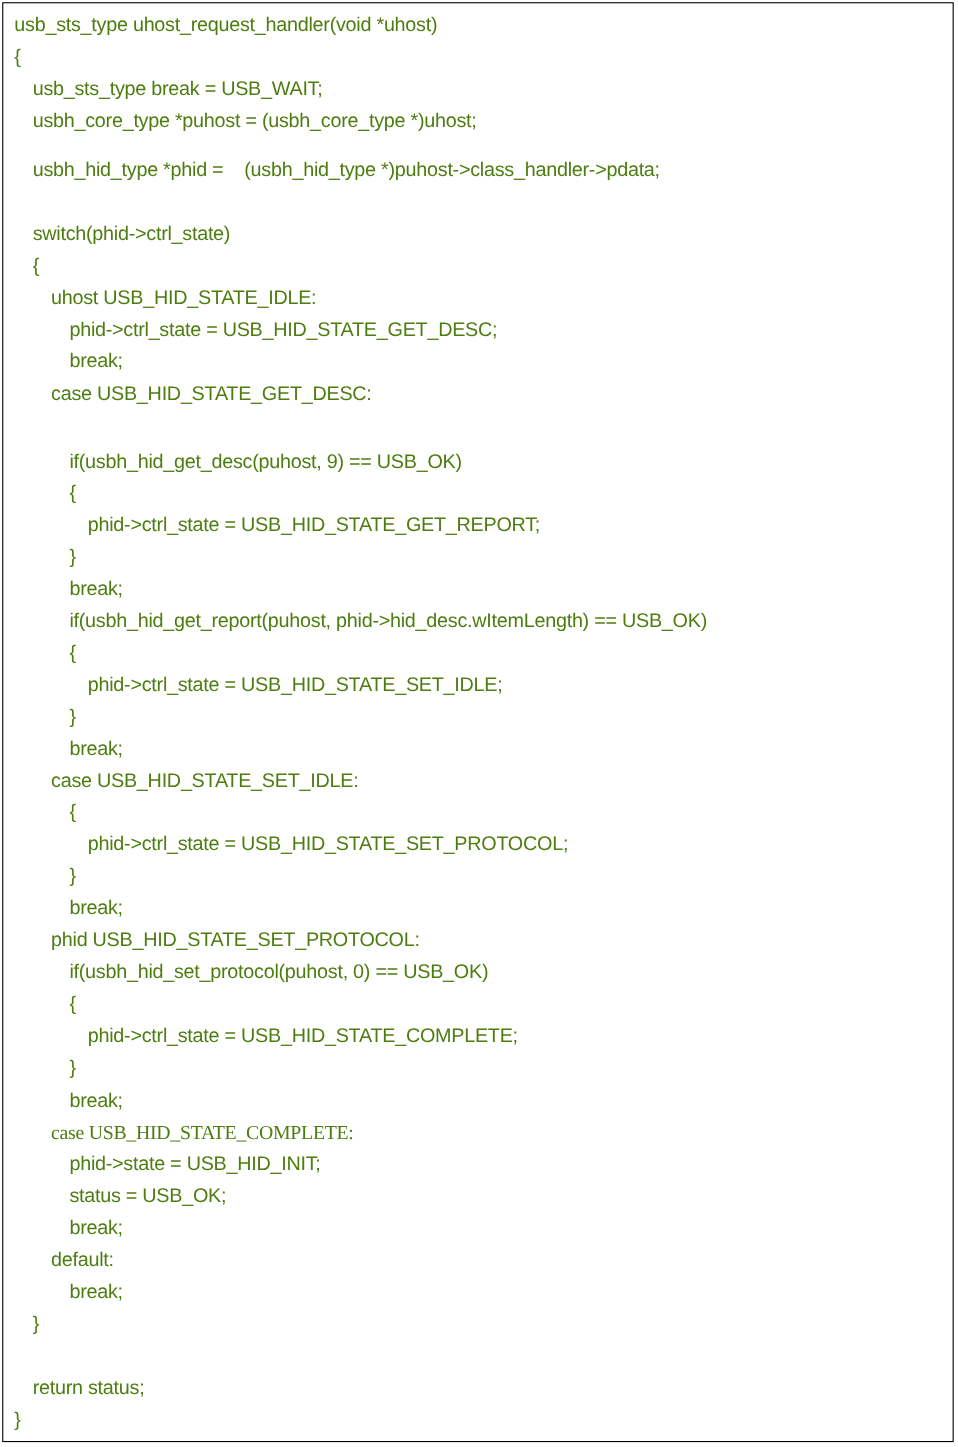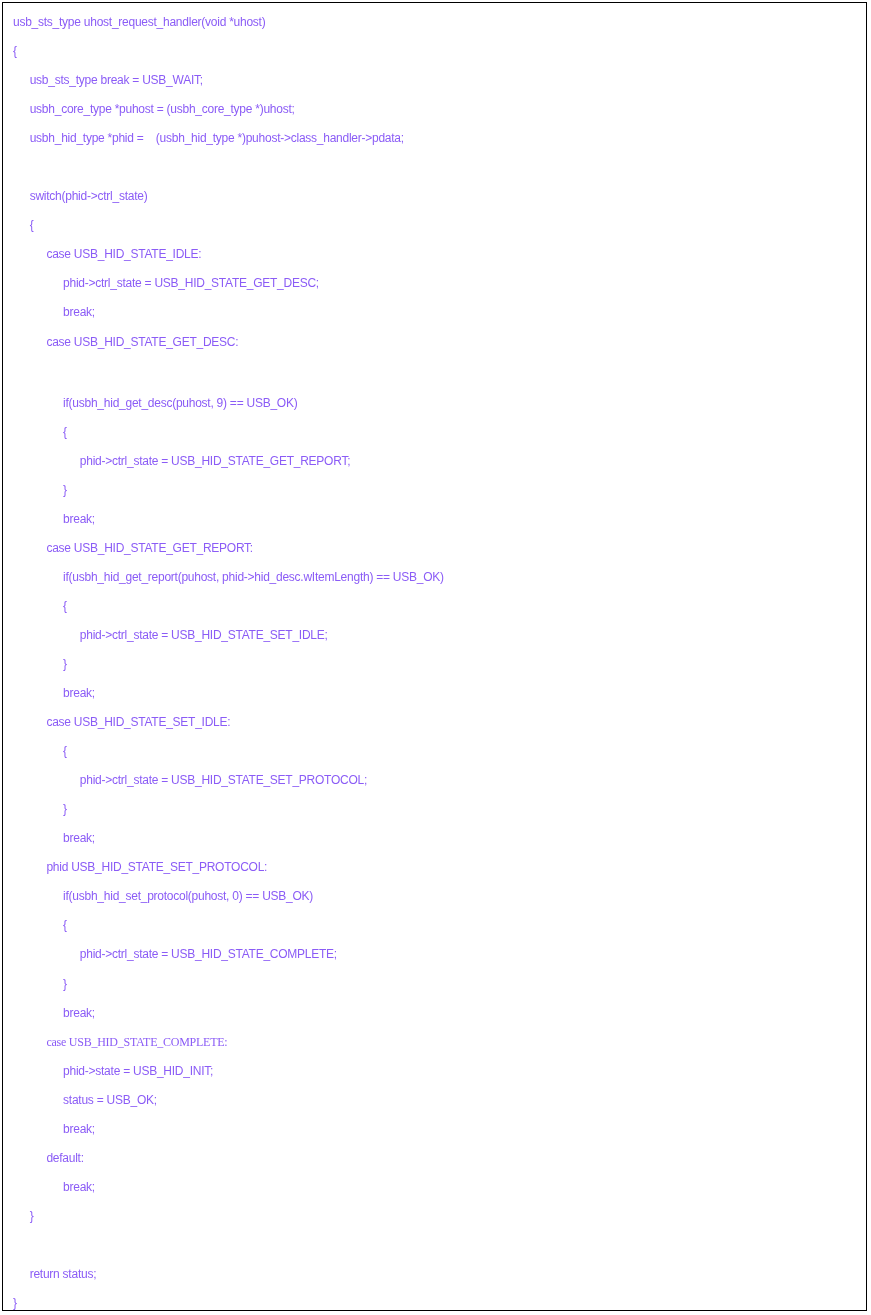--- a/index.html
+++ b/index.html
@@ -29,49 +29,48 @@
       top: 5px;
       margin: 0;
       padding: 0;
       list-style: none;
     }
     .code-line {
       display: block;
       height: 29.05px;
       line-height: 29.05px;
       font-family: "Liberation Sans", sans-serif;
-      font-size: 12px;
+      font-size: 18px;
       letter-spacing: -0.25px;
-      color: #8b5cf6;
+      color: #4d7c0f;
       white-space: pre;
     }
   </style>
 </head>
 <body>
 
 <div class="code-box">
   <ul class="code-lines" id="code-lines">
       <li class="code-line" style="padding-left: 10px;">usb_sts_type uhost_request_handler(void *uhost)</li>
       <li class="code-line" style="padding-left: 10px;">{</li>
       <li class="code-line" style="padding-left: 26.7px;">usb_sts_type break = USB_WAIT;</li>
       <li class="code-line" style="padding-left: 26.7px;">usbh_core_type *puhost = (usbh_core_type *)uhost;</li>
-      <li class="code-line" style="padding-left: 26.7px;">usbh_hid_type *phid =    (usbh_hid_type *)puhost-&gt;class_handler-&gt;pdata;</li>
+      <li class="code-line" style="padding-left: 26.7px; margin-top: 16px;">usbh_hid_type *phid =    (usbh_hid_type *)puhost-&gt;class_handler-&gt;pdata;</li>
       <li class="code-line" style="padding-left: 10px;"></li>
       <li class="code-line" style="padding-left: 26.7px;">switch(phid-&gt;ctrl_state)</li>
       <li class="code-line" style="padding-left: 26.7px;">{</li>
-      <li class="code-line" style="padding-left: 43.4px;">case USB_HID_STATE_IDLE:</li>
+      <li class="code-line" style="padding-left: 43.4px;">uhost USB_HID_STATE_IDLE:</li>
       <li class="code-line" style="padding-left: 60.1px;">phid-&gt;ctrl_state = USB_HID_STATE_GET_DESC;</li>
       <li class="code-line" style="padding-left: 60.1px;">break;</li>
       <li class="code-line" style="padding-left: 43.4px;">case USB_HID_STATE_GET_DESC:</li>
       <li class="code-line" style="padding-left: 60.1px; margin-top: 32px;">if(usbh_hid_get_desc(puhost, 9) == USB_OK)</li>
       <li class="code-line" style="padding-left: 60.1px;">{</li>
       <li class="code-line" style="padding-left: 76.8px;">phid-&gt;ctrl_state = USB_HID_STATE_GET_REPORT;</li>
       <li class="code-line" style="padding-left: 60.1px;">}</li>
       <li class="code-line" style="padding-left: 60.1px;">break;</li>
-      <li class="code-line" style="padding-left: 43.4px;">case USB_HID_STATE_GET_REPORT:</li>
       <li class="code-line" style="padding-left: 60.1px;">if(usbh_hid_get_report(puhost, phid-&gt;hid_desc.wItemLength) == USB_OK)</li>
       <li class="code-line" style="padding-left: 60.1px;">{</li>
       <li class="code-line" style="padding-left: 76.8px;">phid-&gt;ctrl_state = USB_HID_STATE_SET_IDLE;</li>
       <li class="code-line" style="padding-left: 60.1px;">}</li>
       <li class="code-line" style="padding-left: 60.1px;">break;</li>
       <li class="code-line" style="padding-left: 43.4px;">case USB_HID_STATE_SET_IDLE:</li>
       <li class="code-line" style="padding-left: 60.1px;">{</li>
       <li class="code-line" style="padding-left: 76.8px;">phid-&gt;ctrl_state = USB_HID_STATE_SET_PROTOCOL;</li>
       <li class="code-line" style="padding-left: 60.1px;">}</li>
       <li class="code-line" style="padding-left: 60.1px;">break;</li>

